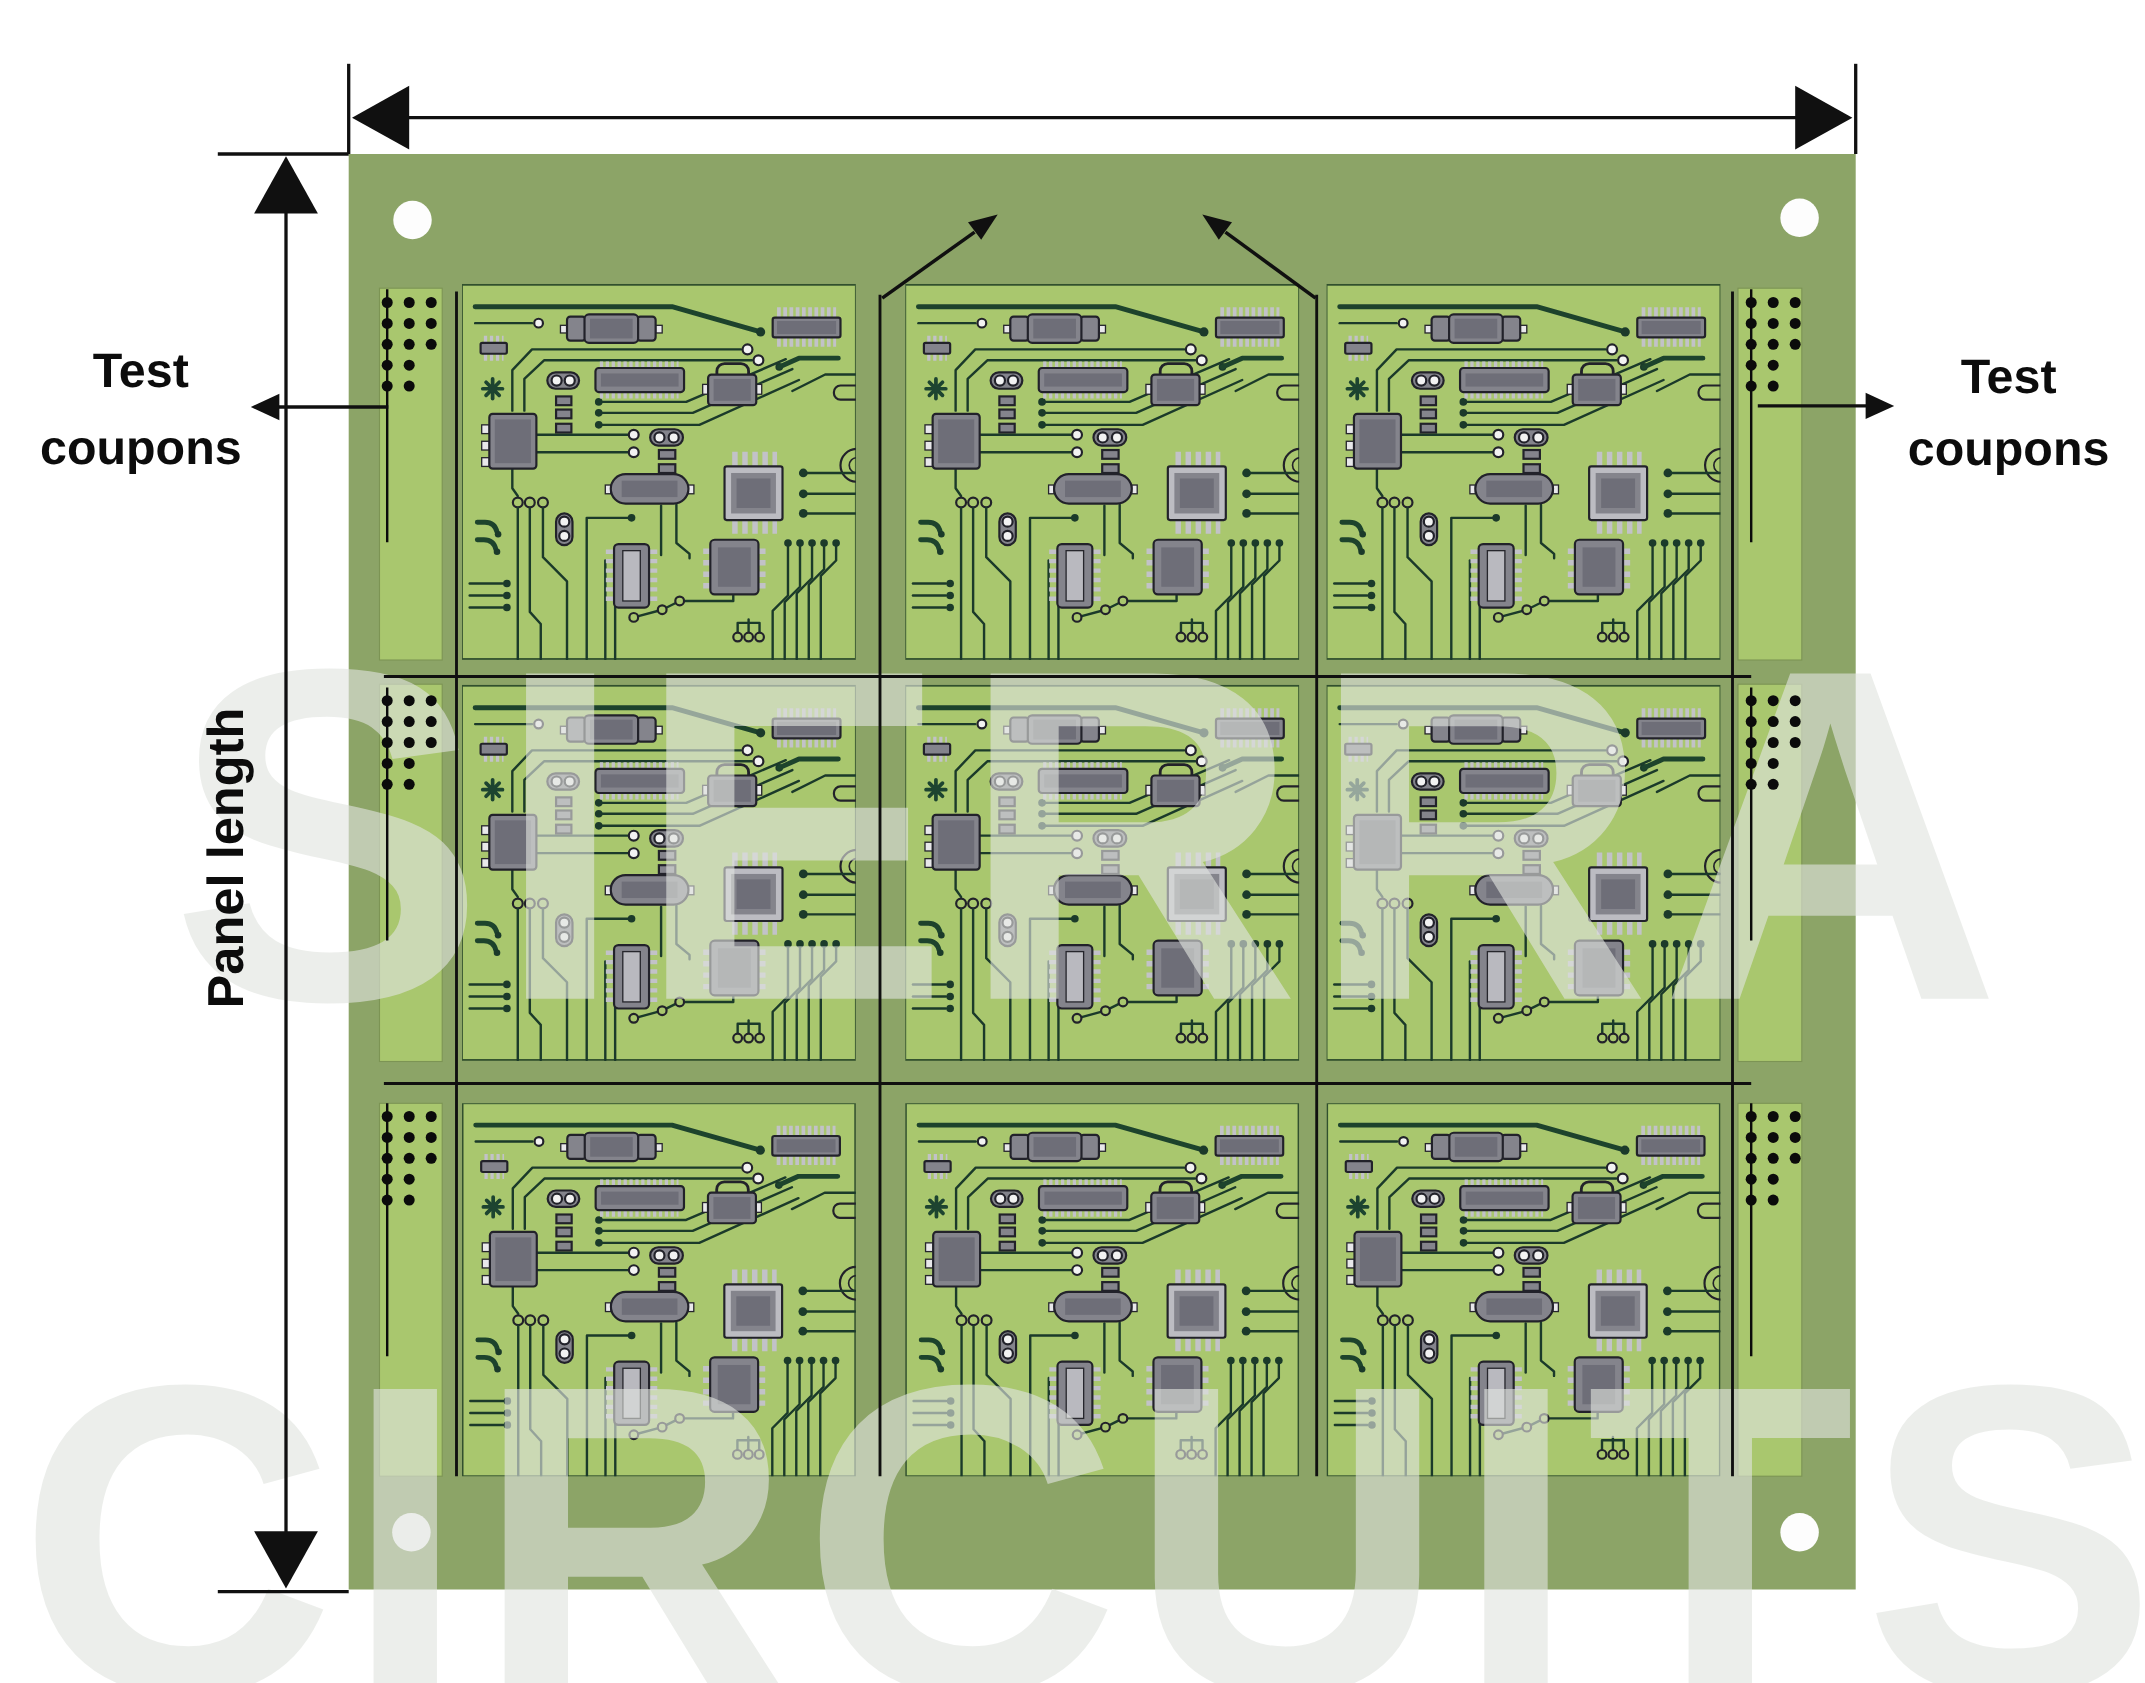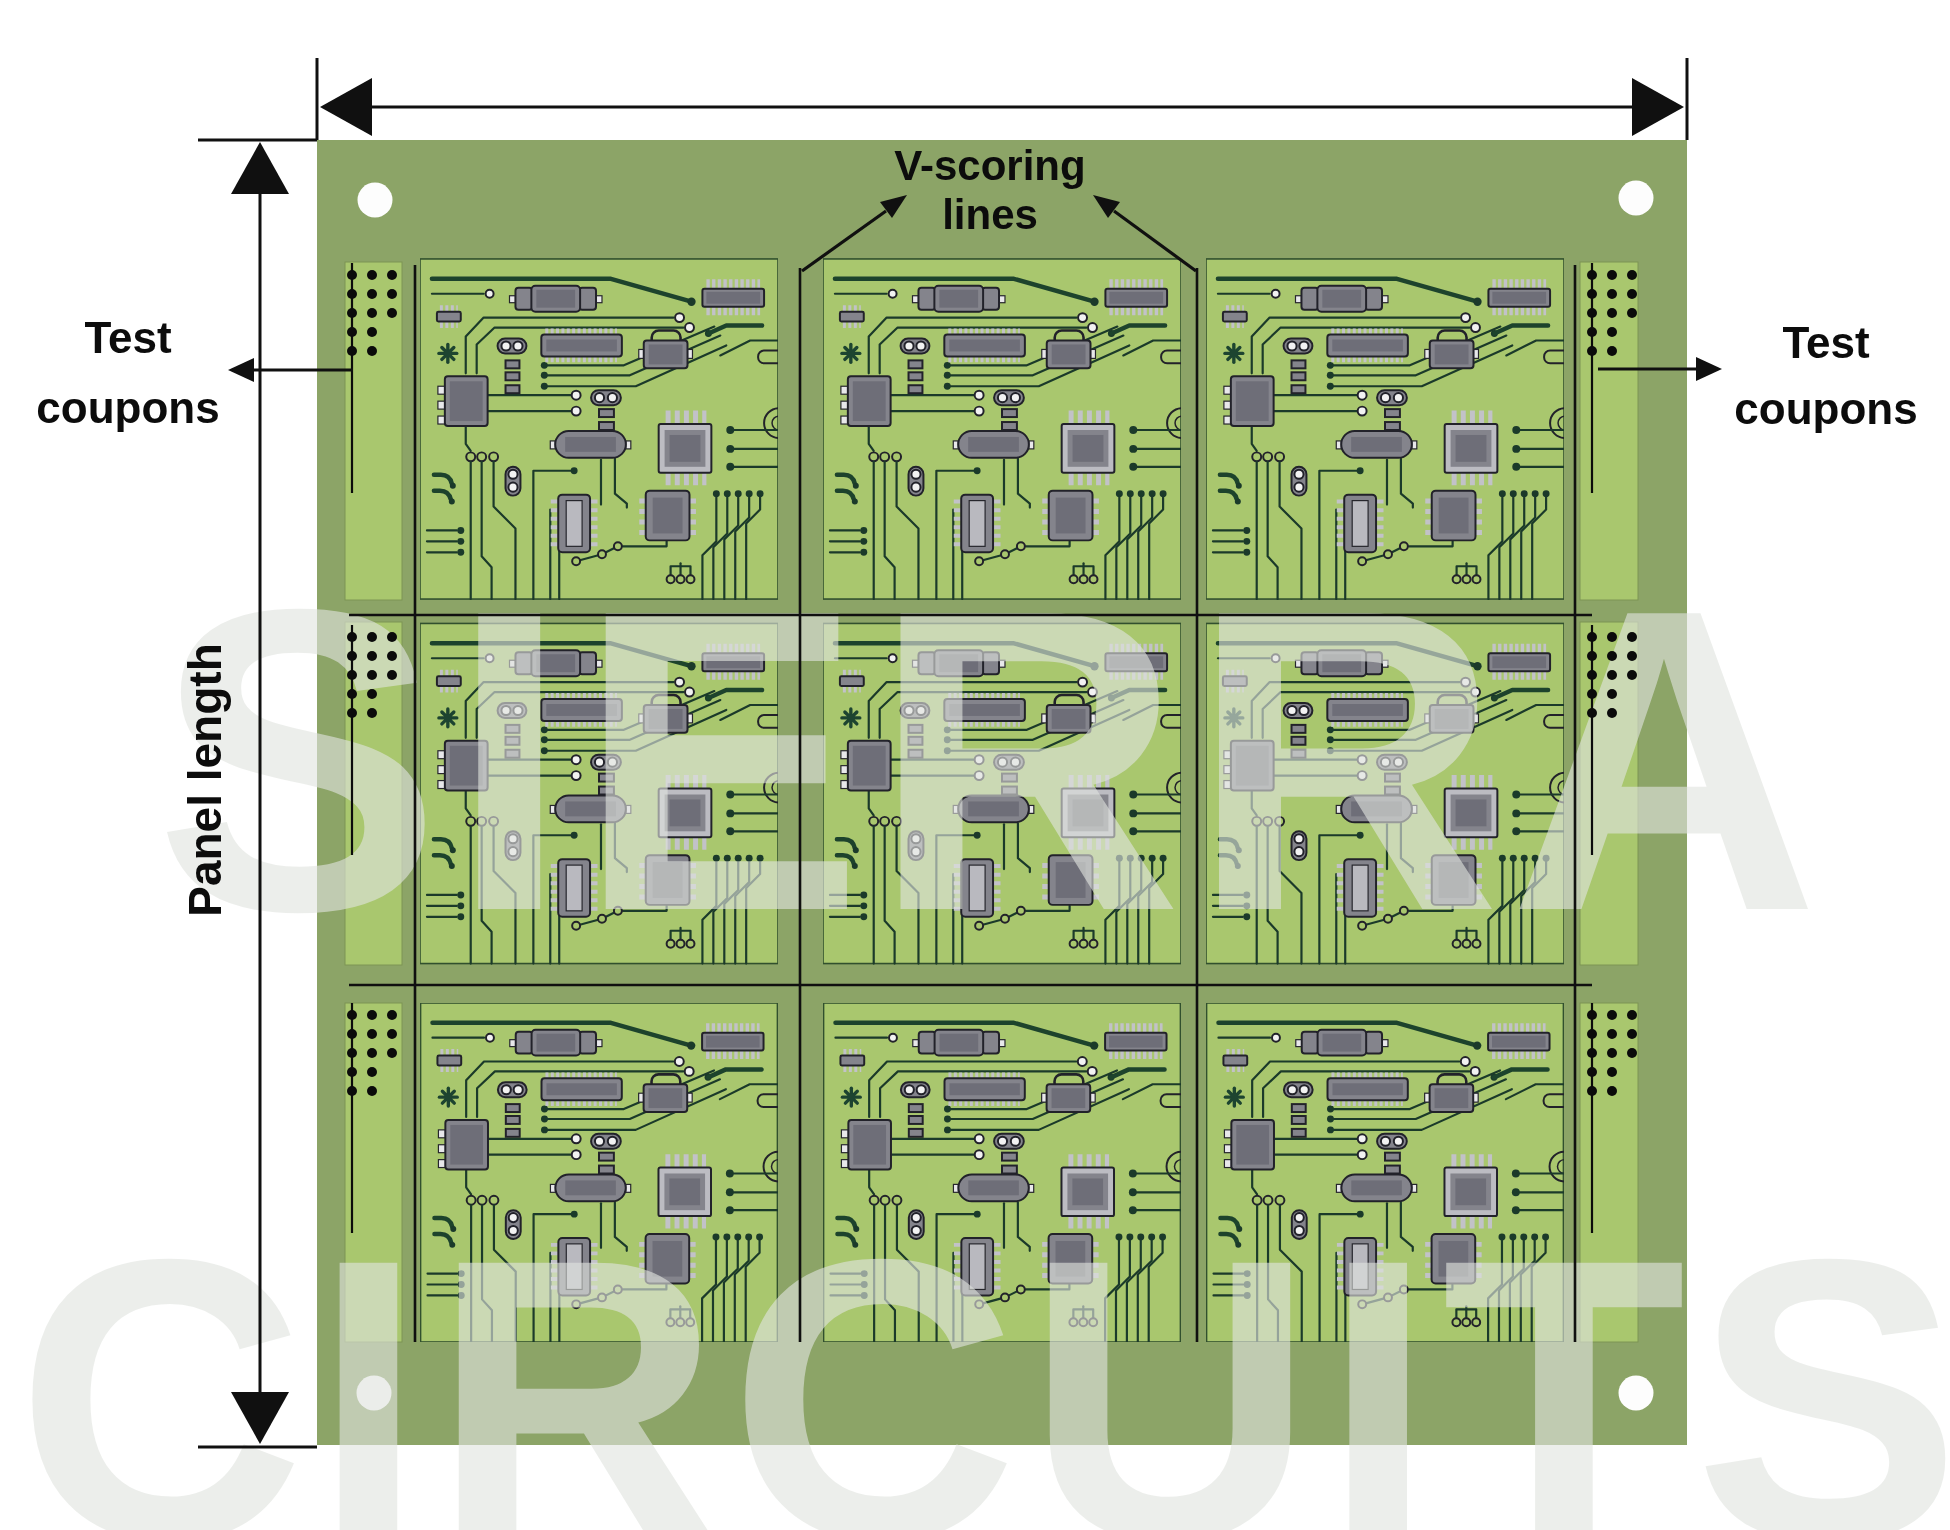--- a/index.html
+++ b/index.html
@@ -321,21 +321,19 @@
     </g>
 
     <g stroke="#101010" stroke-width="3.2" fill="#101010">
       <line x1="802" y1="271" x2="886" y2="211"></line>
       <polygon points="907,195 892,218 880,202" stroke="none"></polygon>
       <line x1="1196" y1="271" x2="1114" y2="211"></line>
       <polygon points="1093,195 1108,218 1120,202" stroke="none"></polygon>
     </g>
   </svg>
 
-  <div class="label" id="lbl-vscoring">V-scoring
-lines</div>
   <div class="label" id="lbl-test-left">Test
 coupons</div>
   <div class="label" id="lbl-test-right">Test
 coupons</div>
   <div class="label" id="lbl-panel-length">Panel length</div>
 
 </div>
 
 </body></html>

